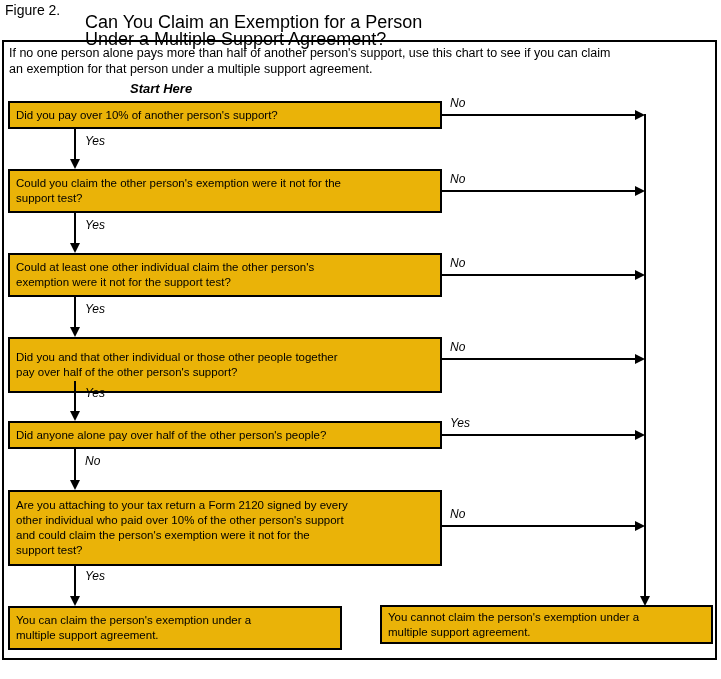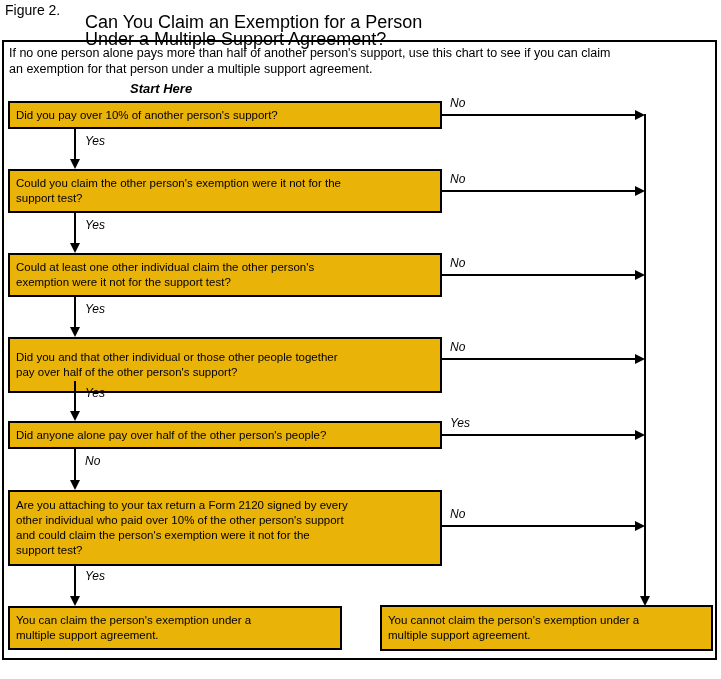--- a/index.html
+++ b/index.html
@@ -128,16 +128,16 @@
 
   <div class="abs lbl" style="left:85px;top:134px">Yes</div>
   <div class="abs lbl" style="left:85px;top:218px">Yes</div>
   <div class="abs lbl" style="left:85px;top:302px">Yes</div>
   <div class="abs lbl" style="left:85px;top:386px">Yes</div>
   <div class="abs lbl" style="left:85px;top:454px">No</div>
   <div class="abs lbl" style="left:85px;top:569px">Yes</div>
 
   <div class="abs obox" style="left:8px;top:606px;width:334px;height:44px">You can claim the person's exemption under a
 multiple support agreement.</div>
-  <div class="abs obox" style="left:380px;top:605px;width:333px;height:46px">You cannot claim the person's exemption under a
+  <div class="abs obox" style="left:380px;top:605px;width:333px;height:39px">You cannot claim the person's exemption under a
 multiple support agreement.</div>
 
 </div>
 
 </body></html>

